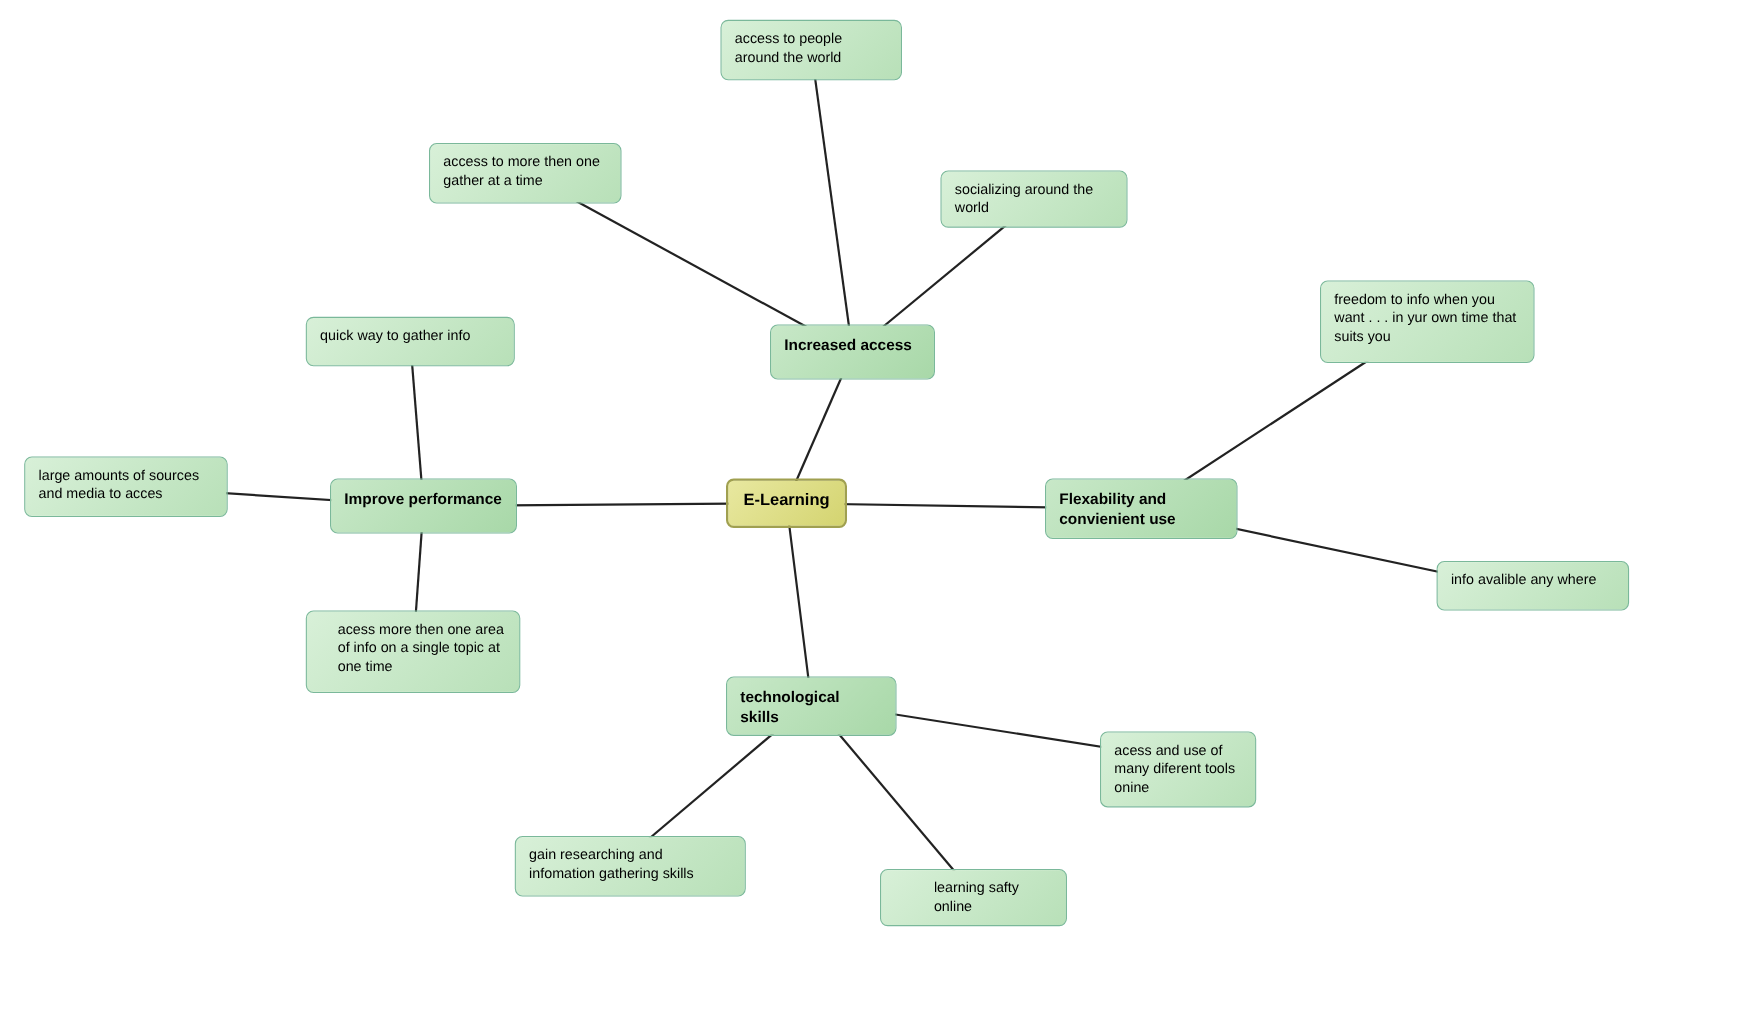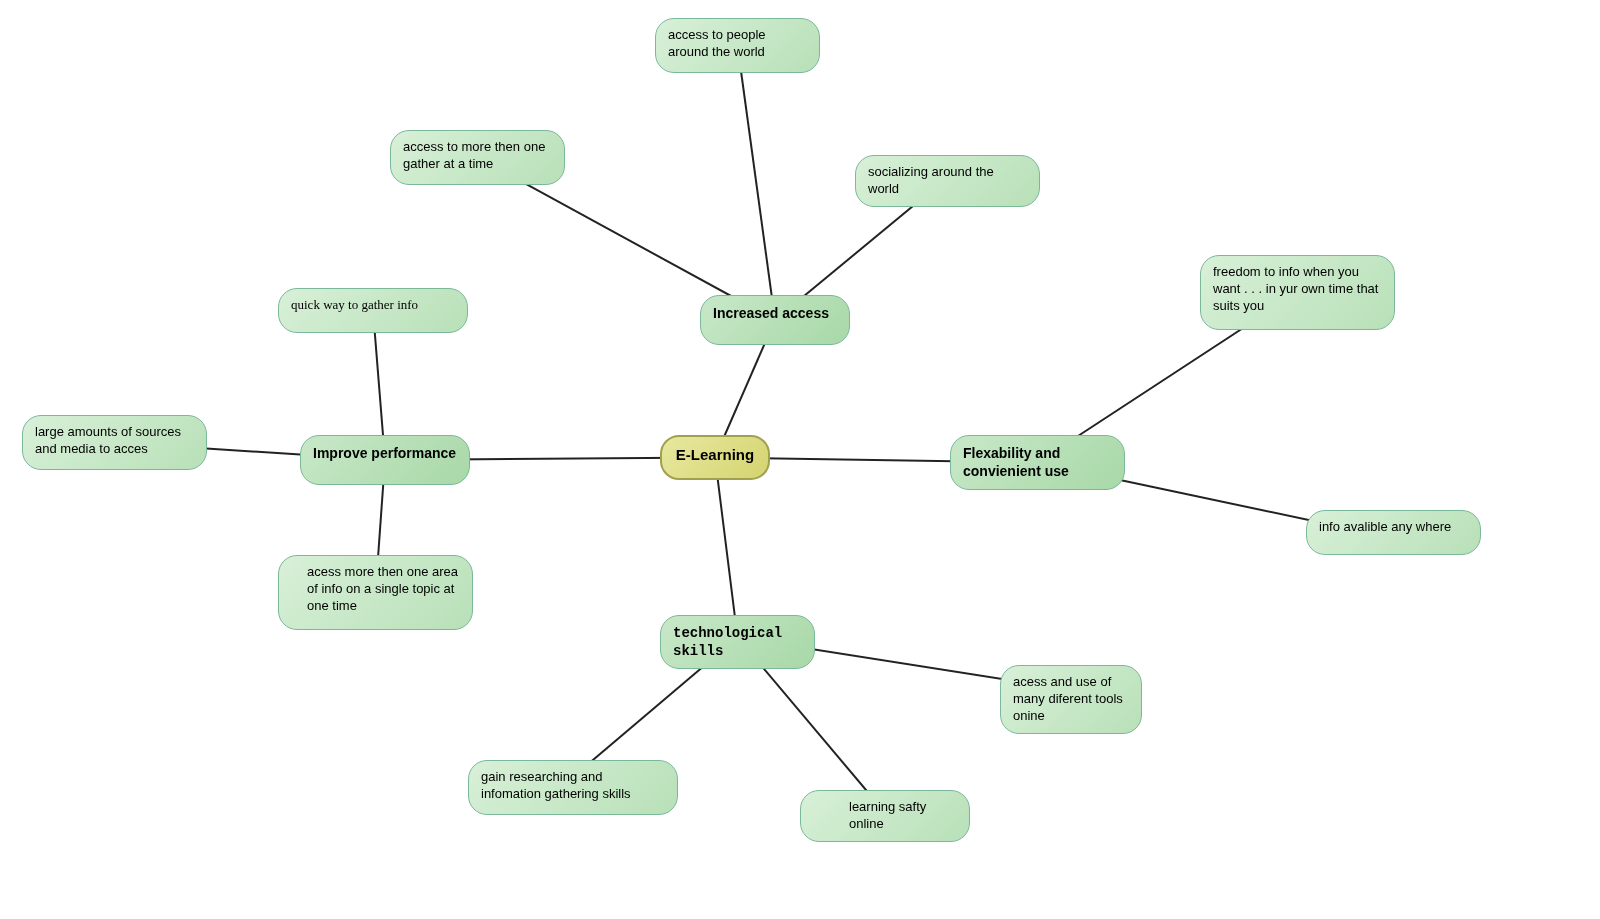--- a/index.html
+++ b/index.html
@@ -18,21 +18,21 @@
     }
     svg.connections {
       position: absolute;
       top: 0; left: 0;
       width: 1600px;
       height: 919px;
       pointer-events: none;
     }
     .node {
       position: absolute;
-      border-radius: 19px;
+      border-radius: 7px;
       padding: 8px 12px;
       font-size: 13px;
       line-height: 1.3;
       text-align: left;
       border: 1.5px solid #7ab89a;
     }
     .node-center {
       background: linear-gradient(135deg, #e8e8a0, #d4d470);
       border: 2px solid #a0a050;
       font-weight: bold;
@@ -67,25 +67,25 @@
       <line x1="1037.5" y1="462.5" x2="1297.5" y2="292.5" stroke="#222" stroke-width="2"></line>
       <line x1="1037.5" y1="462.5" x2="1367.5" y2="532.5" stroke="#222" stroke-width="2"></line>
       <line x1="737.5" y1="637.5" x2="560.5" y2="787.5" stroke="#222" stroke-width="2"></line>
       <line x1="737.5" y1="637.5" x2="885" y2="812.5" stroke="#222" stroke-width="2"></line>
       <line x1="737.5" y1="637.5" x2="1087.5" y2="692.5" stroke="#222" stroke-width="2"></line>
     </svg>
 <div class="node node-center" style="left: 660px; top: 435px; width: 110px; min-height: 45px;">E-Learning</div>
     <div class="node node-branch" style="left: 700px; top: 295px; width: 150px; min-height: 50px;">Increased access</div>
     <div class="node node-branch" style="left: 300px; top: 435px; width: 170px; min-height: 50px;">Improve performance</div>
     <div class="node node-branch" style="left: 950px; top: 435px; width: 175px; min-height: 55px;">Flexability and convienient use</div>
-    <div class="node node-branch" style="left: 660px; top: 615px; width: 155px; min-height: 45px; font-family: Liberation Mono, monospace;">technological skills</div>
+    <div class="node node-branch" style="left: 660px; top: 615px; width: 155px; min-height: 45px;">technological skills</div>
     <div class="node node-leaf" style="left: 655px; top: 18px; width: 165px; min-height: 55px;">access to people around the world</div>
     <div class="node node-leaf" style="left: 390px; top: 130px; width: 175px; min-height: 55px;">access to more then one gather at a time</div>
-    <div class="node node-leaf" style="left: 855px; top: 155px; width: 185px; min-height: 45px;">socializing around the world</div>
-    <div class="node node-leaf" style="left: 278px; top: 288px; width: 190px; min-height: 45px; font-family: Liberation Serif, serif;">quick way to gather info</div>
+    <div class="node node-leaf" style="left: 855px; top: 155px; width: 170px; min-height: 45px;">socializing around the world</div>
+    <div class="node node-leaf" style="left: 278px; top: 288px; width: 190px; min-height: 45px;">quick way to gather info</div>
     <div class="node node-leaf" style="left: 22px; top: 415px; width: 185px; min-height: 55px;">large amounts of sources and media to acces</div>
     <div class="node node-leaf" style="left: 278px; top: 555px; width: 195px; min-height: 75px; padding-left: 28px;">acess more then one area of info on a single topic at one time</div>
     <div class="node node-leaf" style="left: 1200px; top: 255px; width: 195px; min-height: 75px;">freedom to info when you want . . . in yur own time that suits you</div>
     <div class="node node-leaf" style="left: 1280px; top: 510px; width: 175px; min-height: 45px; margin-left: 26px;">info avalible any where</div>
     <div class="node node-leaf" style="left: 468px; top: 760px; width: 210px; min-height: 55px;">gain researching and infomation gathering skills</div>
     <div class="node node-leaf" style="left: 800px; top: 790px; width: 170px; min-height: 45px; padding-left: 48px;">learning safty online</div>
     <div class="node node-leaf" style="left: 1000px; top: 665px; width: 142px; min-height: 55px;">acess and use of many diferent tools onine</div>
   </div>
 
 </body></html>

